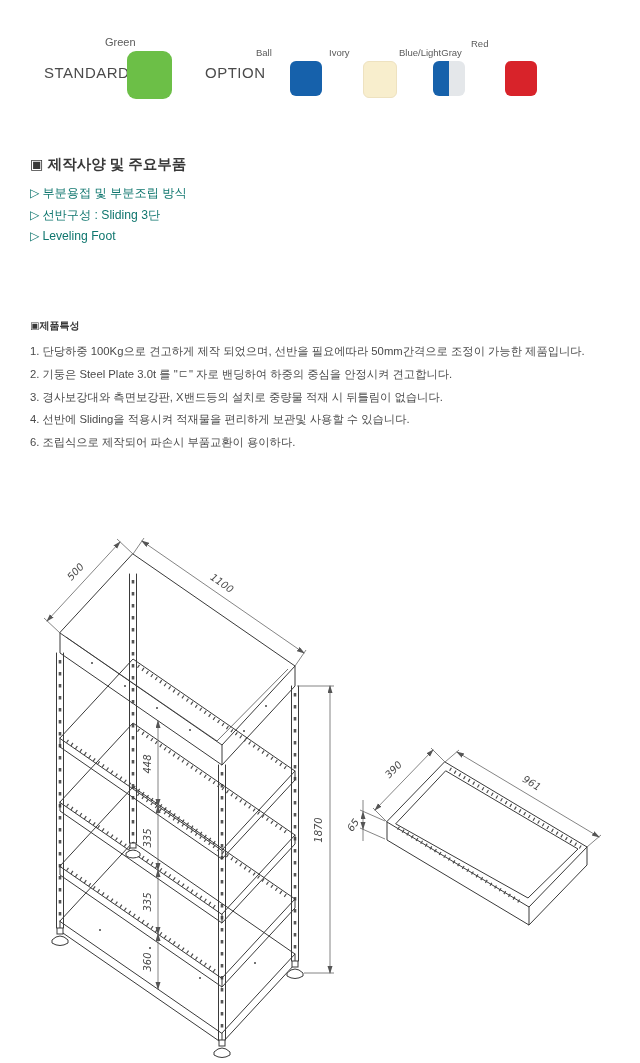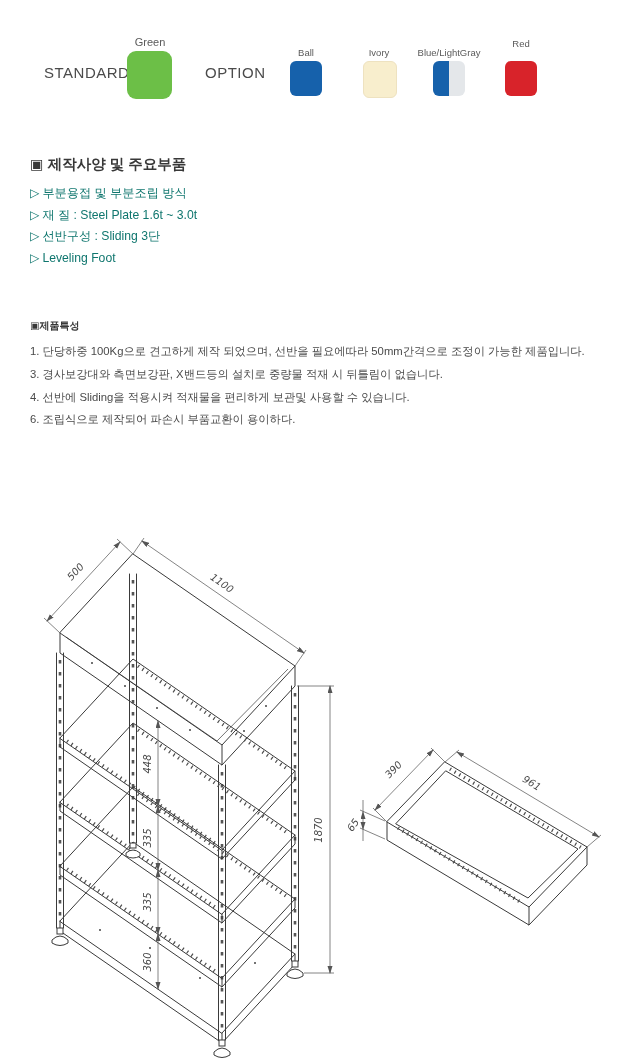--- a/index.html
+++ b/index.html
@@ -1,20 +1,20 @@
 <!DOCTYPE html>
 <html><head>
 <meta charset="utf-8">
 <style>
   html,body{margin:0;padding:0;background:#fff;}
   #page{position:relative;width:640px;height:1063px;background:#fff;overflow:hidden;
         font-family:"Liberation Sans","DejaVu Sans",sans-serif;color:#4a4a4a;}
   
   .grp-label{position:absolute;font-size:15px;letter-spacing:.5px;color:#4b4b4b;font-weight:500;}
-  .sw-label{position:absolute;font-size:9.5px;color:#5a5a5a;text-align:center;}
+  .sw-label{position:absolute;font-size:9.5px;color:#5a5a5a;text-align:left;}
   .swatch{position:absolute;border-radius:7px;}
   .swatch.big{width:45px;height:48px;border-radius:9px;}
   .swatch.small{width:32px;height:35px;border-radius:6px;overflow:hidden;}
   .swatch.split{display:flex;}
   .swatch.split .half{flex:1;}
   
   .sec{position:absolute;left:30px;}
   .sec-title{font-size:14.5px;font-weight:bold;color:#383838;}
   .spec-item{font-size:12.2px;color:#0f766e;height:21.5px;line-height:21.5px;white-space:nowrap;}
   .feat-item{font-size:11.3px;color:#4a4a4a;height:22.8px;line-height:22.8px;white-space:nowrap;}
@@ -56,28 +56,28 @@
       <div class="half" style="background: rgb(228, 231, 234);"></div>
     </div>
 
     <div class="sw-label" style="left:471px;top:38px;width:100px">Red</div>
     <div class="swatch small" style="left: 505px; top: 61px; background: rgb(216, 35, 42);"></div>
   </div>
 
   <div class="sec" style="top:155px">
     <div class="sec-title" style="margin-bottom:9px">▣ 제작사양 및 주요부품</div>
     <div class="spec-item"><span class="marker">▷</span><span>부분용접 및 부분조립 방식</span></div>
-    <div class="spec-item"><span class="marker">▷</span><span>재 질 : Steel Plate 1.6t ~ 3.0t</span></div>
     <div class="spec-item"><span class="marker">▷</span><span>선반구성 : Sliding 3단</span></div>
     <div class="spec-item"><span class="marker">▷</span><span>Leveling Foot</span></div>
   </div>
 
   <div class="sec" style="top:319px">
     <div class="sec-title" style="font-size:10px;margin-bottom:7px">▣제품특성</div>
     <div class="feat-item"><span class="num">1.</span><span>단당하중 100Kg으로 견고하게 제작 되었으며, 선반을 필요에따라 50mm간격으로 조정이 가능한 제품입니다.</span></div>
+    <div class="feat-item"><span class="num">2.</span><span>기둥은 Steel Plate 3.0t 를 "ㄷ" 자로 밴딩하여 하중의 중심을 안정시켜 견고합니다.</span></div>
     <div class="feat-item"><span class="num">3.</span><span>경사보강대와 측면보강판, X밴드등의 설치로 중량물 적재 시 뒤틀림이 없습니다.</span></div>
     <div class="feat-item"><span class="num">4.</span><span>선반에 Sliding을 적용시켜 적재물을 편리하게 보관및 사용할 수 있습니다.</span></div>
     <div class="feat-item"><span class="num">6.</span><span>조립식으로 제작되어 파손시 부품교환이 용이하다.</span></div>
   </div>
 
   <svg style="left:30px;top:538px" width="330" height="525" viewBox="0 0 330 525">
     <defs>
       <marker id="arr" markerWidth="8" markerHeight="6" refX="7" refY="2.5" orient="auto-start-reverse" markerUnits="userSpaceOnUse">
         <path d="M0,0 L8,2.5 L0,5 z" fill="#555"></path>
       </marker>

